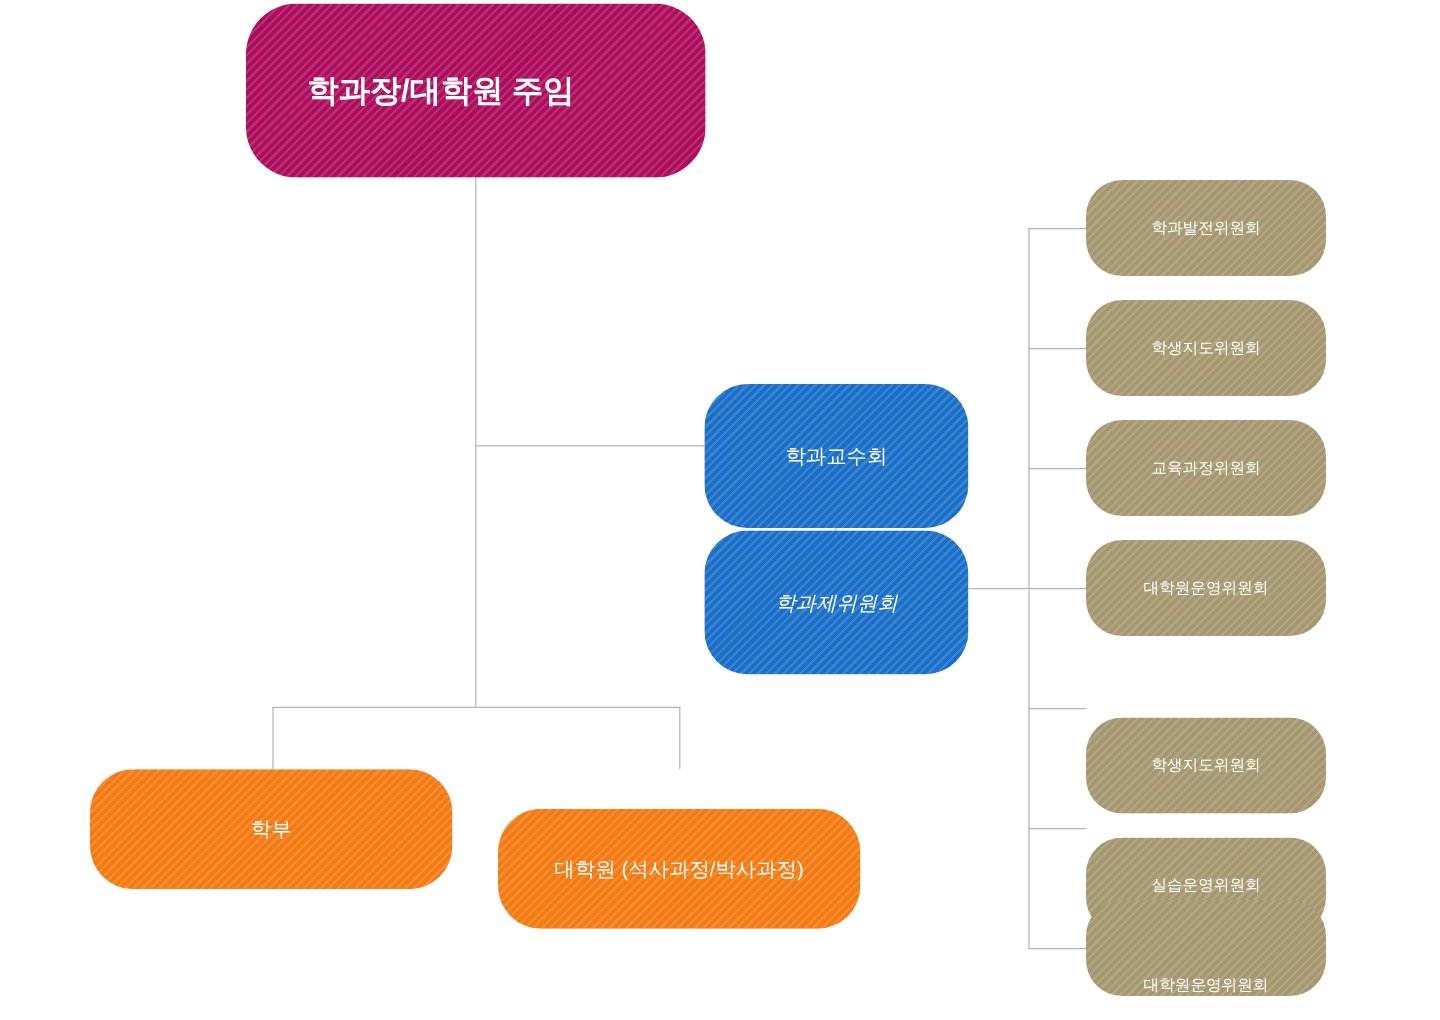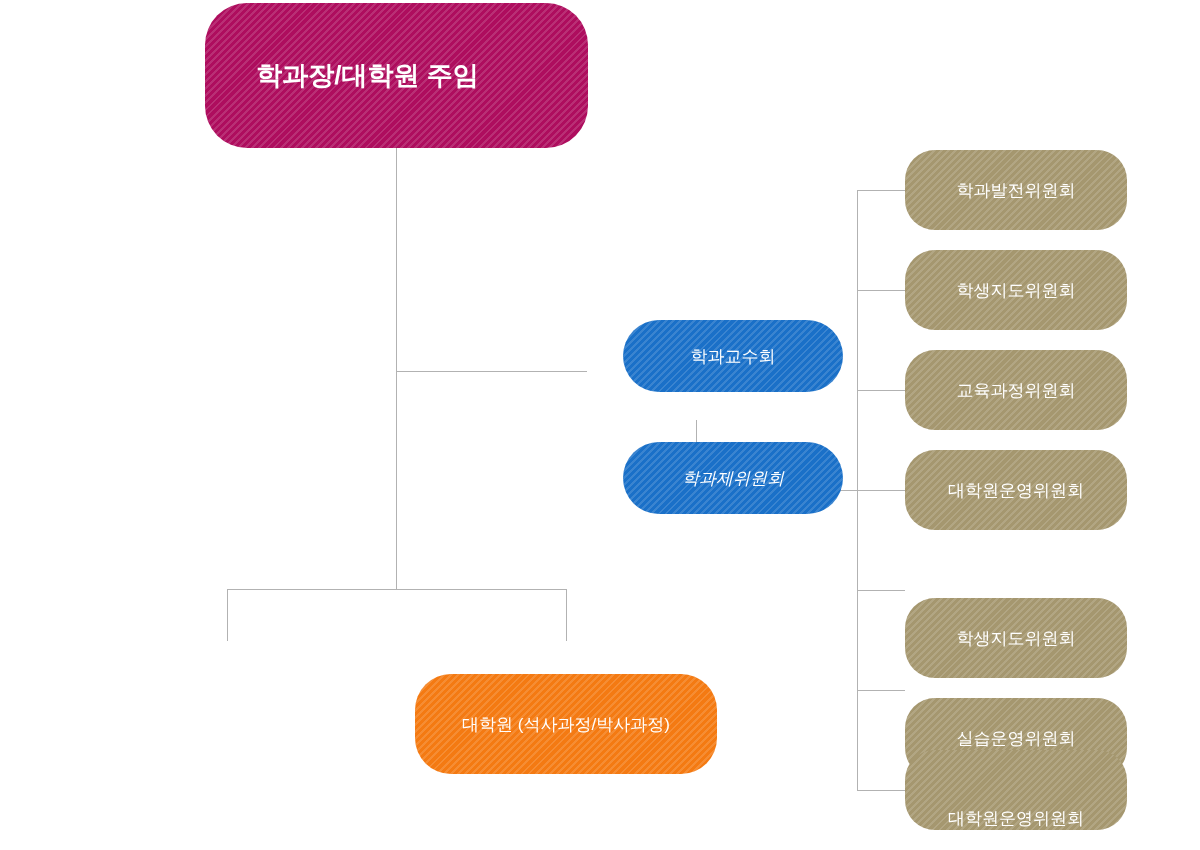--- a/index.html
+++ b/index.html
@@ -38,42 +38,41 @@
   .node-chair {
     left: 205px; top: 3px;
     width: 383px; height: 145px;
     background-color: #ae0d5e;
     border-radius: 42px;
     font-size: 26px;
     font-weight: bold;
     padding-right: 58px;
   }
   .node-blue {
-    width: 220px; height: 72px;
+    width: 220px; height: 120px;
     background-color: #1a70c8;
     border-radius: 36px;
     font-size: 17px;
-    margin-left: 36px;
   }
   .node-faculty   { left: 587px; top: 320px; }
   .node-committee { left: 587px; top: 442px; font-style: italic; }
   .node-orange {
     width: 302px; height: 100px;
     background-color: #f47a12;
     border-radius: 36px;
     font-size: 17px;
   }
   .node-undergrad { left: 75px;  top: 641px; }
   .node-graduate  { left: 415px; top: 674px; }
   .node-tan {
     left: 905px;
-    width: 222px; height: 80px;
+    width: 200px; height: 80px;
     background-color: #a5976f;
     border-radius: 30px;
-    font-size: 17px;
+    font-size: 13px;
   }
   .tan-0 { top: 150px; }
   .tan-1 { top: 250px; }
   .tan-2 { top: 350px; }
   .tan-3 { top: 450px; }
   .tan-4 { top: 573px; margin-top: 25px; }
   .tan-5 { top: 650px; margin-top: 48px; }
   .tan-6 { top: 750px; align-items: flex-end; }
   
   .line {
@@ -122,20 +121,23 @@
     <span>학과장/대학원 주임</span>
   </div>
 
   <div class="node striped node-blue node-faculty">
     <span>학과교수회</span>
   </div>
   <div class="node striped node-blue node-committee">
     <span>학과제위원회</span>
   </div>
 
+  <div class="node striped node-orange node-undergrad">
+    <span>학부</span>
+  </div>
   <div class="node striped node-orange node-graduate">
     <span>대학원 (석사과정/박사과정)</span>
   </div>
 
   <div class="node striped node-tan tan-0">
     <span>학과발전위원회</span>
   </div>
   <div class="node striped node-tan tan-1">
     <span>학생지도위원회</span>
   </div>

